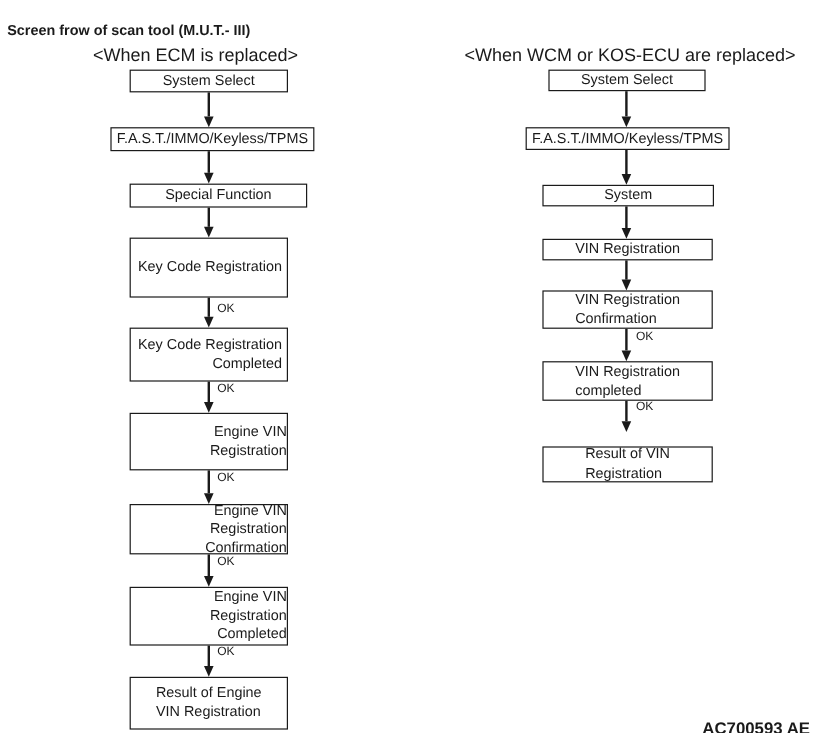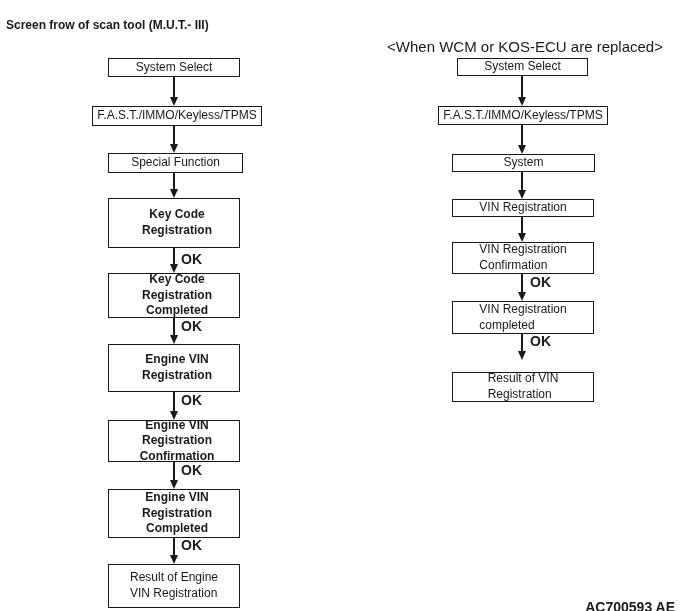--- a/index.html
+++ b/index.html
@@ -36,68 +36,68 @@
     display: flex;
     align-items: center;
     justify-content: center;
     font-size: 12px;
     line-height: 1.3;
   }
   .box .label {
     white-space: pre-line;
   }
   .box.leftpad { justify-content: flex-start; padding-left: 6px; }
-  .box.leftpad .label { text-align: center; font-weight: bold; }
+  .box.leftpad .label { text-align: right; }
   .box.blockcenter .label { width: max-content; text-align: left; }
   .arrow {
     position: absolute;
     width: 2px;
     background: #1a1a1a;
   }
   .arrow::after {
     content: "";
     position: absolute;
     left: -3.5px;
     bottom: -9px;
     width: 0;
     height: 0;
     border-left: 4.5px solid transparent;
     border-right: 4.5px solid transparent;
     border-top: 9px solid #1a1a1a;
   }
   .ok {
     position: absolute;
-    font-size: 14px;
+    font-size: 10px;
     line-height: 1.1;
-    font-weight: bold;
   }
   .doc-code {
     position: absolute;
     right: 11px;
     top: 588px;
     font-size: 14px;
     font-weight: bold;
     white-space: nowrap;
   }
 </style>
 </head>
 <body>
 
 <div class="stage">
 
   <div class="page-title">Screen frow of scan tool (M.U.T.- III)</div>
 
+  <div class="col-header" style="left:53px; width:220px;">&lt;When ECM is replaced&gt;</div>
 
   <div class="box" style="left:108px; top:47px; width:132px; height:19px;">
     <span class="label">System Select</span>
   </div>
   <div class="box" style="left:92px; top:95px; width:170px; height:20px;">
     <span class="label">F.A.S.T./IMMO/Keyless/TPMS</span>
   </div>
-  <div class="box" style="left:108px; top:142px; width:135px; height:20px;">
+  <div class="box" style="left:108px; top:142px; width:148px; height:20px;">
     <span class="label">Special Function</span>
   </div>
   <div class="box leftpad" style="left:108px; top:187px; width:132px; height:50px;">
     <span class="label">Key Code Registration</span>
   </div>
   <div class="box leftpad" style="left:108px; top:262px; width:132px; height:45px;">
     <span class="label">Key Code Registration
 Completed</span>
   </div>
   <div class="box leftpad" style="left:108px; top:333px; width:132px; height:48px;">

